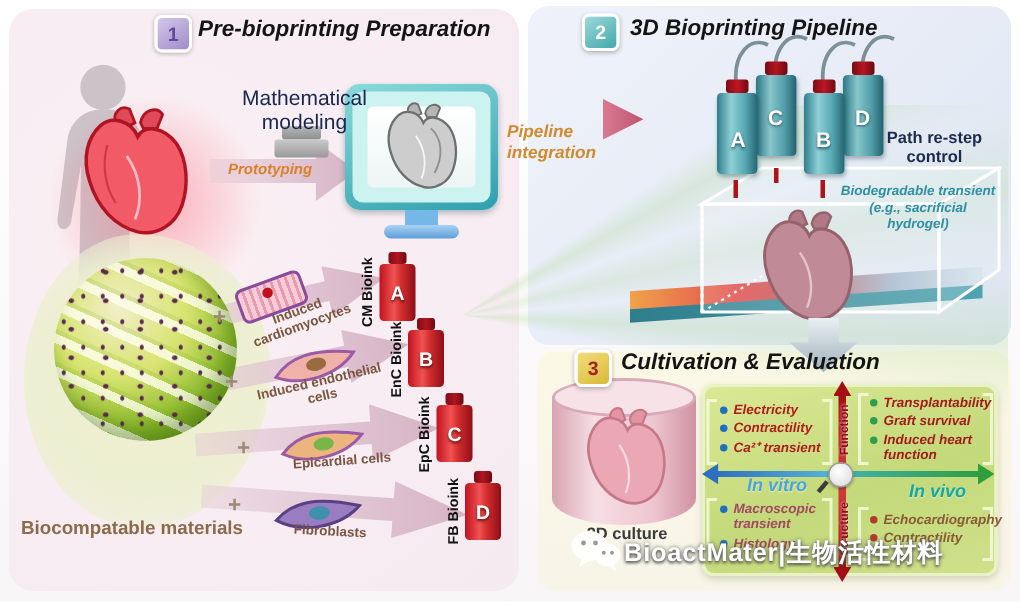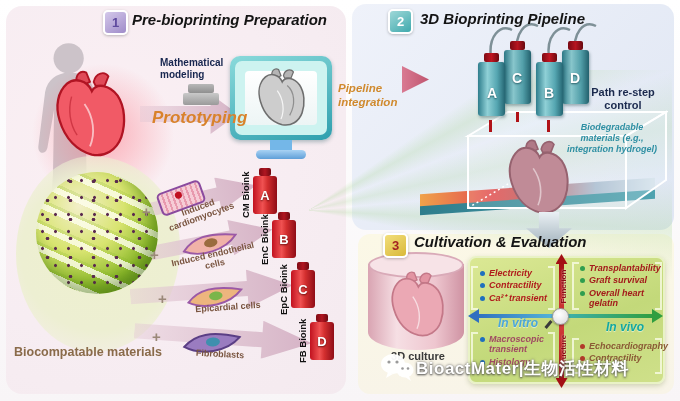--- a/index.html
+++ b/index.html
@@ -22,22 +22,22 @@
   .b1{background:linear-gradient(145deg,#d4c8ea,#9f8cc9);color:#5f4a9e;}
   .b2{background:linear-gradient(145deg,#9fd8d8,#3fa9ad);color:#fff;}
   .b3{background:linear-gradient(145deg,#f2de7a,#d9b93a);color:#a32222;}
   .title{font-weight:800;font-style:italic;font-size:15px;color:#141414;z-index:5;white-space:nowrap;}
   
   .glow{left:28px;top:62px;width:150px;height:145px;border-radius:50%;z-index:2;
     background:radial-gradient(circle,rgba(250,110,125,.5),rgba(250,110,125,0) 68%);}
   
   .warrow{clip-path:polygon(0 30%,72% 30%,72% 0,100% 50%,72% 100%,72% 70%,0 70%);z-index:2;
     background:linear-gradient(90deg,rgba(228,201,213,.45),#ddc0cf 70%,#d6b3c6);}
-  .smalltxt{font-size:10px;font-weight:bold;color:#17264f;text-align:left;line-height:1.15;z-index:4;}
-  .proto{font-size:17px;font-weight:bold;font-style:italic;color:#d9822b;z-index:4;text-align:center;}
+  .smalltxt{font-size:14px;font-weight:normal;color:#17264f;text-align:center;line-height:1.15;z-index:4;}
+  .proto{font-size:10px;font-weight:bold;font-style:italic;color:#d9822b;z-index:4;text-align:center;}
   
   .mon{left:230px;top:56px;width:102px;height:84px;border-radius:10px;z-index:3;
     background:linear-gradient(160deg,#8adadb,#2f9fae);box-shadow:0 2px 4px rgba(0,60,70,.3);}
   .mon-bezel{position:absolute;inset:5px;border-radius:7px;background:#cdf3f0;}
   .mon-screen{position:absolute;inset:10px;border-radius:4px;background:linear-gradient(180deg,#ffffff,#edf5f5);
     display:flex;align-items:center;justify-content:center;}
   .mon-neck{left:270px;top:140px;width:22px;height:12px;background:#74b7e8;z-index:3;}
   .mon-base{left:256px;top:150px;width:50px;height:9px;border-radius:5px;background:linear-gradient(180deg,#a8d2f4,#5f9fd8);z-index:3;}
   
   .blob{left:16px;top:156px;width:164px;height:196px;border-radius:46% 54% 52% 48%/50% 46% 54% 50%;
@@ -255,21 +255,21 @@
   <div class="abs cart" style="left:536px;top:62px;"></div>
   <div class="abs cart-ltr" style="left:487px;top:85px;">A</div>
   <div class="abs cart-ltr" style="left:512px;top:70px;">C</div>
   <div class="abs cart-ltr" style="left:544px;top:85px;">B</div>
   <div class="abs cart-ltr" style="left:570px;top:70px;">D</div>
   <div class="abs needle" style="left:489px;top:120px;"></div>
   <div class="abs needle" style="left:516px;top:112px;height:10px;"></div>
   <div class="abs needle" style="left:547px;top:120px;"></div>
 
   <div class="abs navy-note" style="left:577px;top:86px;width:92px;">Path re-step control</div>
-  <div class="abs teal-note" style="left:560px;top:122px;width:104px;">Biodegradable materials (e.g., integration hydrogel)</div>
+  <div class="abs teal-note" style="left:560px;top:122px;width:104px;">Biodegradable transient (e.g., sacrificial hydrogel)</div>
 
   <svg class="abs" style="left:456px;top:104px;z-index:3;" width="212" height="112" viewBox="0 0 212 112">
     <polygon points="12,32 52,8 210,8 170,32" fill="rgba(240,250,252,.3)" stroke="#ffffff" stroke-width="2"></polygon>
     <polygon points="170,32 210,8 210,76 170,104" fill="rgba(230,245,250,.25)" stroke="#ffffff" stroke-width="2"></polygon>
     <rect x="12" y="32" width="158" height="72" fill="rgba(255,255,255,.15)" stroke="#ffffff" stroke-width="2"></rect>
     <line x1="12" y1="32" x2="12" y2="104" stroke="#ffffff" stroke-width="2" stroke-dasharray="2,3"></line>
     <line x1="12" y1="104" x2="52" y2="80" stroke="#ffffff" stroke-width="1.5" stroke-dasharray="2,3"></line>
   </svg>
 
   <svg class="abs" style="left:492px;top:138px;z-index:3;" width="92" height="80" viewBox="0 0 100 100">
@@ -341,21 +341,21 @@
     <div class="qrow">
         <span class="dot dot-green"></span>
         <span class="qtext qdred">Transplantability</span>
       </div>
     <div class="qrow">
         <span class="dot dot-green"></span>
         <span class="qtext qdred">Graft survival</span>
       </div>
     <div class="qrow">
         <span class="dot dot-green"></span>
-        <span class="qtext qdred">Overall heart gelatin</span>
+        <span class="qtext qdred">Induced heart function</span>
       </div>
   </div>
   <div class="abs" style="left:480px;top:334px;width:68px;z-index:4;">
     <div class="qrow">
         <span class="dot dot-blue"></span>
         <span class="qtext qpl">Macroscopic transient</span>
       </div>
     <div class="qrow">
         <span class="dot dot-blue"></span>
         <span class="qtext qpl">Histology</span>

